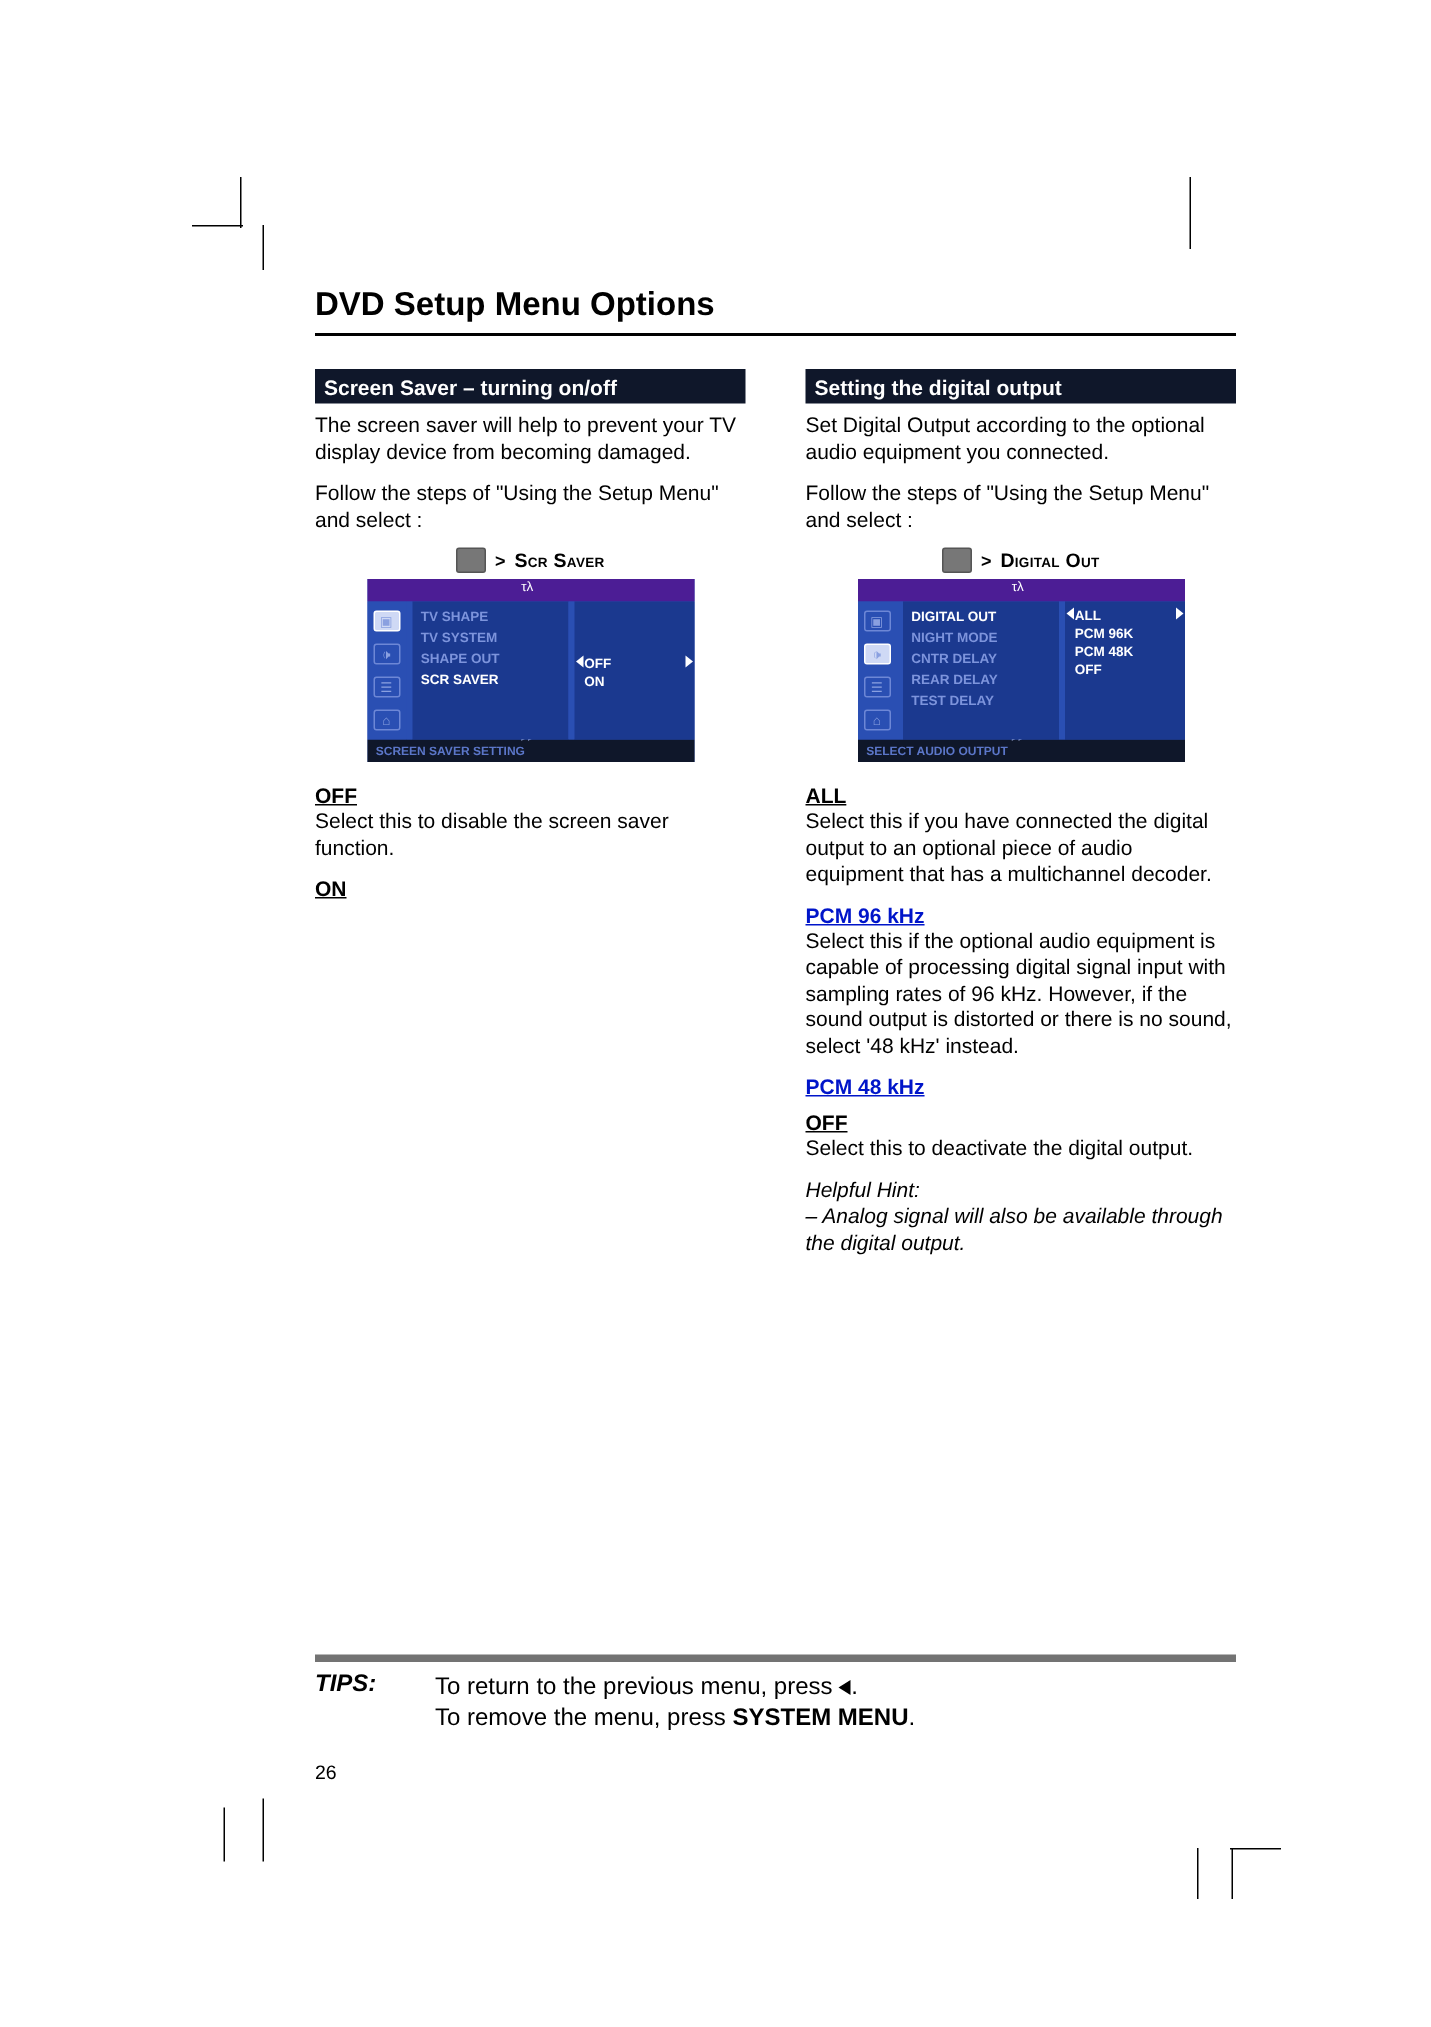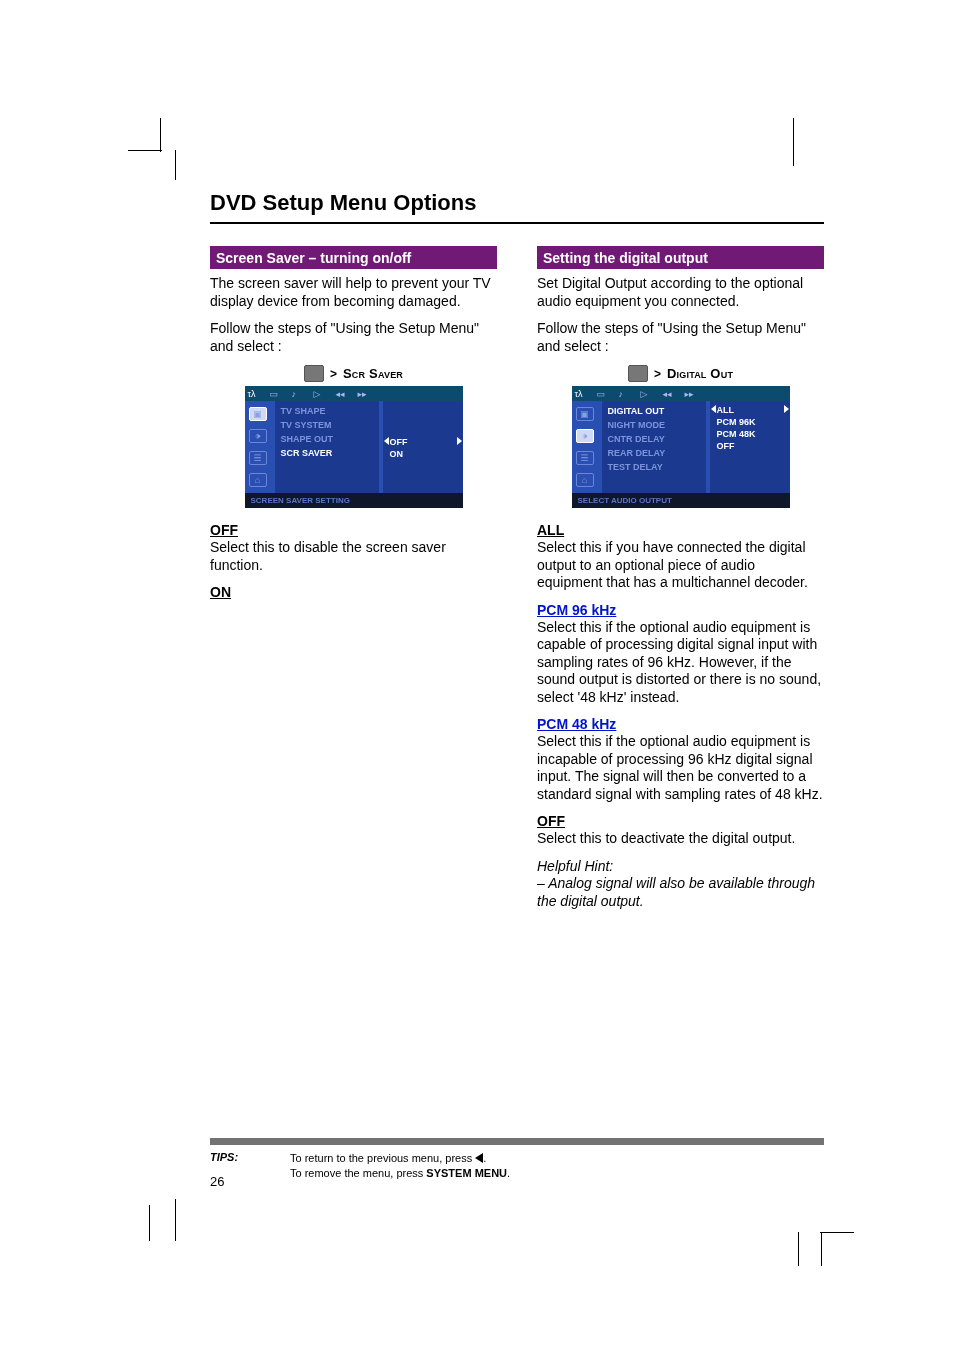--- a/index.html
+++ b/index.html
@@ -44,21 +44,21 @@
     border: none;
     border-top: 2px solid #000;
     margin-bottom: 22px;
   }
   .columns {
     display: flex;
     gap: 40px;
   }
   .col { flex: 1; min-width: 0; }
   .section-bar {
-    background: #701a75;
+    background: #0f172a;
     color: #fff;
     font-weight: bold;
     padding: 4px 6px 3px 6px;
     font-size: 14px;
     margin-bottom: 6px;
   }
   p { margin-bottom: 10px; line-height: 1.25; }
   .opt-head {
     color: #000;
     font-weight: bold;
@@ -88,25 +88,26 @@
   .menu {
     width: 218px;
     margin: 0 auto 14px auto;
     background: #2a4fb3;
     font-size: 9px;
     color: #fff;
     font-family: Arial, sans-serif;
   }
   .menu .topbar {
     display: flex;
-    background: #0c4a6e;
+    background: #4c1d95;
     height: 15px;
     align-items: center;
     padding: 0 3px;
     gap: 10px;
+    flex-direction: column;
   }
   .menu .topbar .ticon { width: 12px; height: 10px; display:inline-block; color:#a9b8e6; }
   .menu .topbar .ticon.active { color:#fff; }
   .menu .body { display: flex; }
   .menu .side {
     width: 26px;
     background: #2a4fb3;
     display: flex; flex-direction: column; align-items: center;
     gap: 8px; padding: 6px 0;
   }
@@ -123,26 +124,26 @@
   .menu .marker-l { border-right:5px solid #fff; left:-2px; }
   .menu .marker-r { border-left:5px solid #fff; right:-2px; }
   .menu .ropt { padding:1px 4px; color:#7d94dc; font-weight:bold; }
   .menu .ropt.sel { color:#fff; }
   .menu .footer { background:#0f172a; color:#5b76c8; font-weight:bold; font-size:8px; padding:3px 6px;}
   .menu .gap { width:4px; background:#2a4fb3;}
 
   
   .tips {
     position: absolute;
-    bottom: 20px;
+    bottom: 44px;
     left: 0;
     right: 0;
-    border-top: 7px solid #737373;
+    border-top: 5px solid #737373;
     padding-top: 6px;
-    font-size: 11px;
+    font-size: 16px;
   }
   .tips .row { display:flex; }
   .tips .label { width: 80px; color:#000; font-weight:bold; font-style: italic; }
   .tips .text { flex:1; line-height:1.35; }
   .tips .text b { font-weight:bold; }
   .pagenum { position:absolute; bottom:12px; left:0; font-size:13px; }
 
   .tri-left {
     display:inline-block; width:0;height:0;
     border-top:5px solid transparent; border-bottom:5px solid transparent;
@@ -273,21 +274,20 @@
         <div class="footer">SELECT AUDIO OUTPUT</div>
       </div>
 
       <div class="opt-head">ALL</div>
       <p>Select this if you have connected the digital output to an optional piece of audio equipment that has a multichannel decoder.</p>
 
       <div class="opt-head link">PCM 96 kHz</div>
       <p>Select this if the optional audio equipment is capable of processing digital signal input with sampling rates of 96 kHz. However, if the sound output is distorted or there is no sound, select '48 kHz' instead.</p>
 
       <div class="opt-head link">PCM 48 kHz</div>
-      <p>Select this if the optional audio equipment is incapable of processing 96 kHz digital signal input.  The signal will then be converted to a standard signal with sampling rates of 48 kHz.</p>
 
       <div class="opt-head">OFF</div>
       <p>Select this to deactivate the digital output.</p>
 
       <p style="margin-top:8px">
         <em class="hint">Helpful Hint:</em><br>
         <em class="hint">–  Analog signal will also be available through the digital output.</em>
       </p>
     </div>
   </div>

